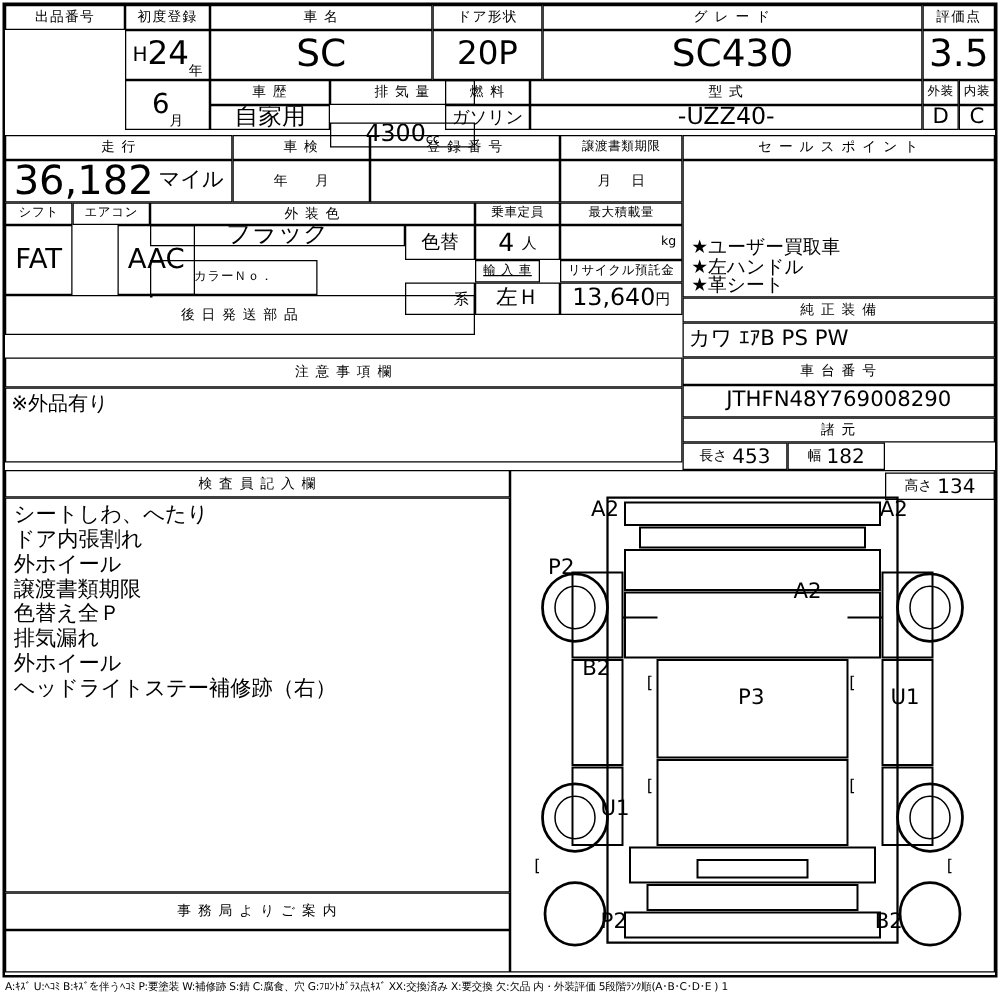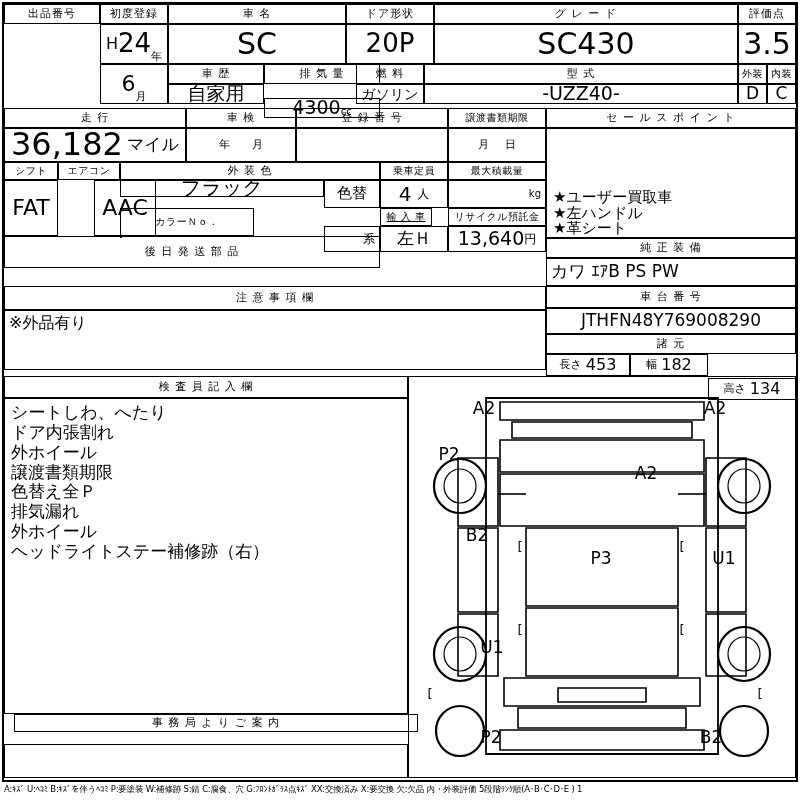--- a/index.html
+++ b/index.html
@@ -187,21 +187,21 @@
     <div class="inspect-line">シートしわ、へたり</div>
     <div class="inspect-line">ドア内張割れ</div>
     <div class="inspect-line">外ホイール</div>
     <div class="inspect-line">譲渡書類期限</div>
     <div class="inspect-line">色替え全Ｐ</div>
     <div class="inspect-line">排気漏れ</div>
     <div class="inspect-line">外ホイール</div>
     <div class="inspect-line">ヘッドライトステー補修跡（右）</div>
   </div>
 
-  <div class="box lbl" style="left:14px; top:714px; width:404px; height:18px;">事 務 局 よ り ご 案 内</div>
+  <div class="box lbl" style="left:4px; top:714px; width:404px; height:30px;">事 務 局 よ り ご 案 内</div>
   <div class="box" style="left:4px; top:744px; width:404px; height:34px;"></div>
 
   <div class="box" style="left:408px; top:376px; width:388px; height:402px;"></div>
   <svg style="position:absolute; left:408px; top:376px;" width="388" height="402" viewBox="0 0 388 402">
     <g fill="none" stroke="#000" stroke-width="1.6">
 
       <path d="M78 22 L310 22 L310 378 L78 378 Z" stroke-width="1.8"></path>
 
       <path d="M92 26 L296 26 L296 44 L92 44 Z"></path>
       <path d="M104 46 L284 46 L284 62 L104 62 Z"></path>

